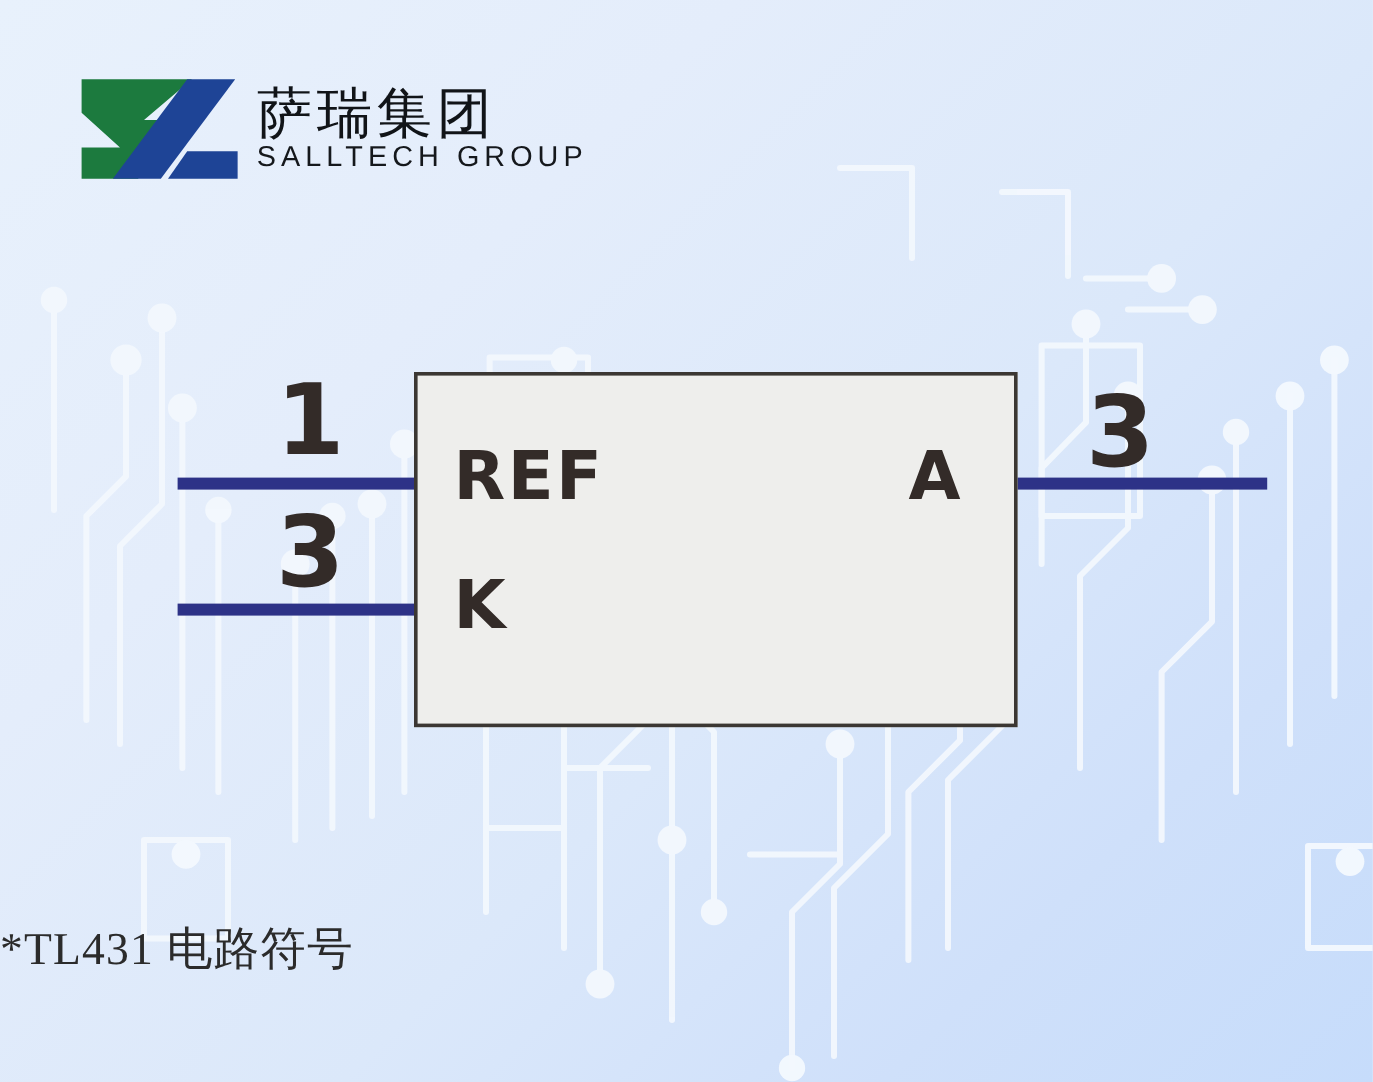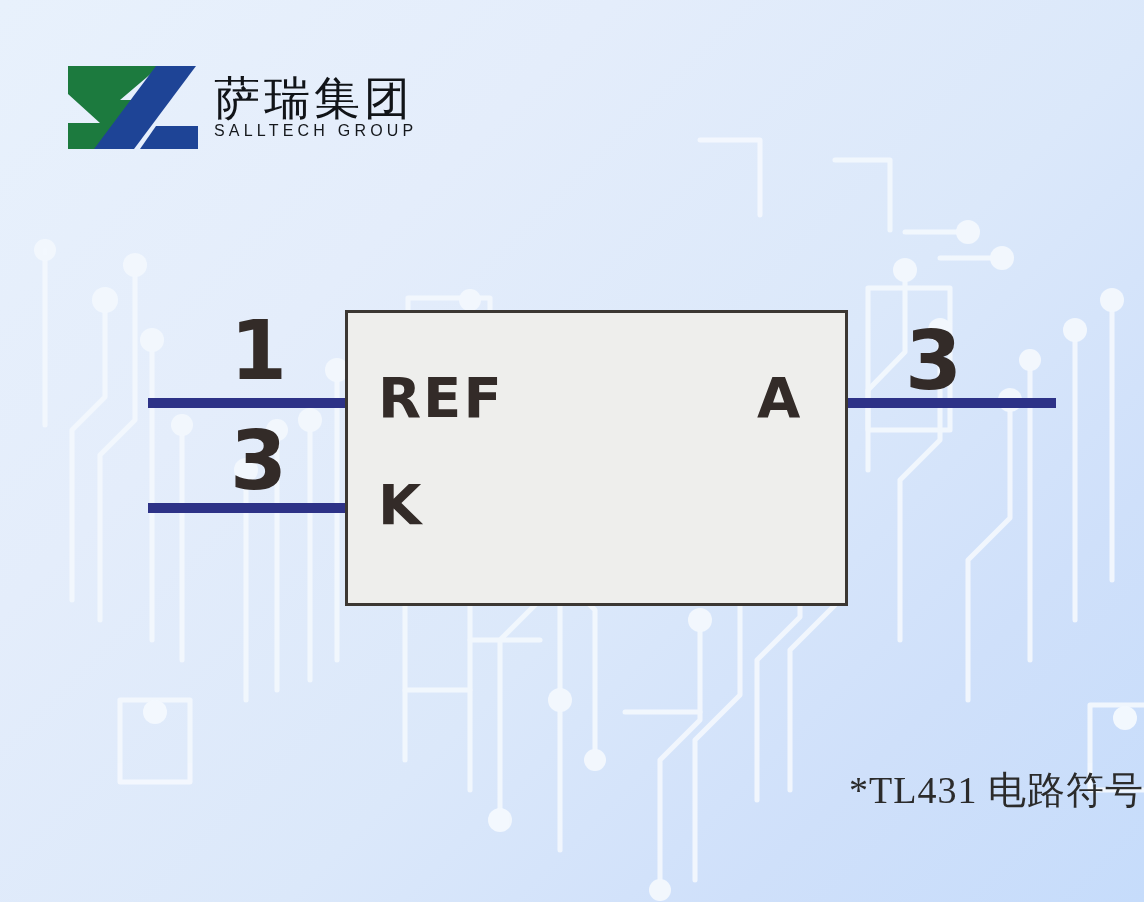--- a/index.html
+++ b/index.html
@@ -52,21 +52,21 @@
     font-family: "Liberation Serif", "DejaVu Serif", serif;
     font-size: 46px;
     letter-spacing: 4px;
     color: #111418;
     line-height: 1.02;
     white-space: nowrap;
     text-align: right;
   }
   #logo-en {
     font-family: "Liberation Sans", sans-serif;
-    font-size: 16px;
+    font-size: 24px;
     font-weight: 400;
     letter-spacing: 4.2px;
     color: #15181c;
     margin-top: 1px;
     white-space: nowrap;
   }
 
   
   #schematic {
     position: absolute;
@@ -117,21 +117,21 @@
   #label-ref { left: 378px; top: 370px; }
   #label-k   { left: 378px; top: 477px; }
   #label-a   { left: 757px; top: 370px; }
 
   
   #caption {
     position: absolute;
     left: 0;
     top: 765px;
     width: 1144px;
-    text-align: right;
+    text-align: left;
     font-family: "Liberation Serif", "DejaVu Serif", serif;
     font-size: 38px;
     color: #2b2b2b;
     letter-spacing: 1px;
   }
 </style>
 </head>
 <body>
 
 <div id="canvas">

